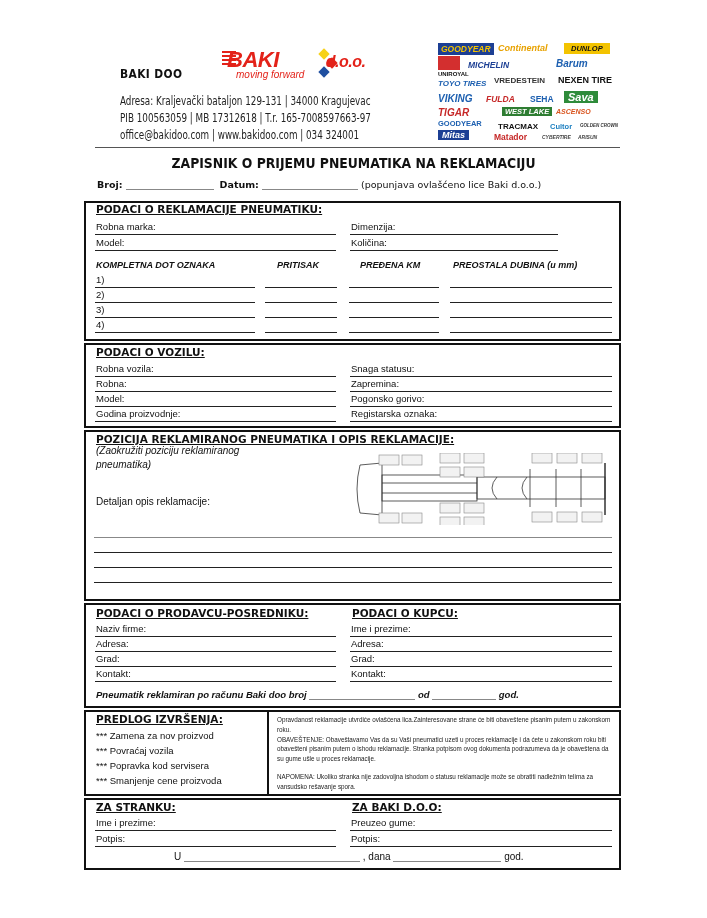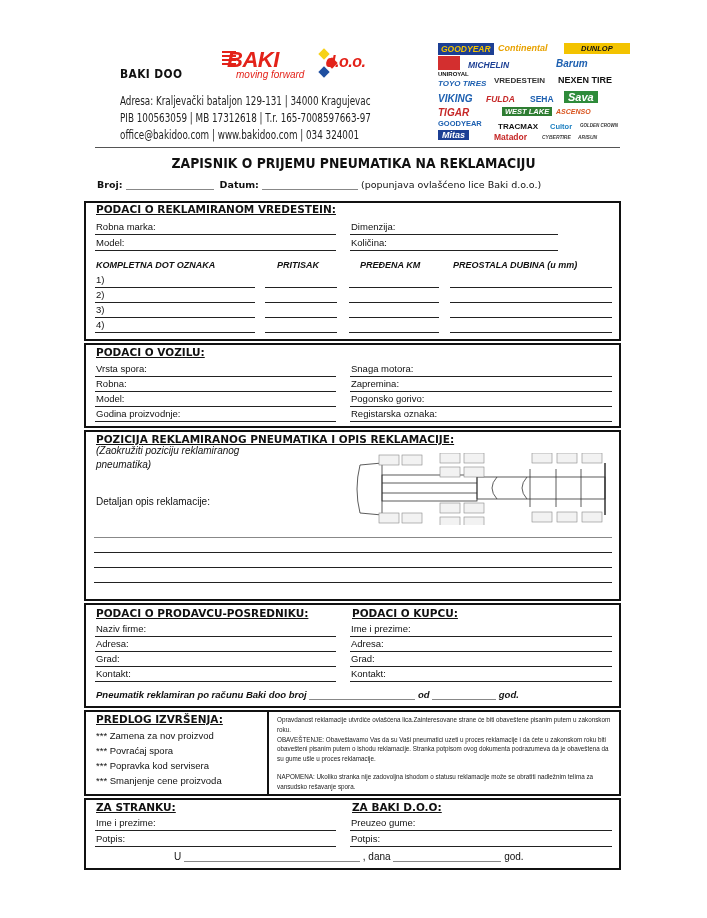--- a/index.html
+++ b/index.html
@@ -47,21 +47,21 @@
   <div class="dia" style="left:98px;top:21px;background:#1f4fa0"></div>
 </div>
 
 <div class="abs addr" style="top:94px">Adresa: Kraljevački bataljon 129-131   |   34000 Kragujevac</div>
 <div class="abs addr" style="top:111px">PIB 100563059   |   MB 17312618   |   T.r. 165-7008597663-97</div>
 <div class="abs addr" style="top:128px">office@bakidoo.com   |  www.bakidoo.com   |   034 324001</div>
 
 <div class="abs brands">
   <div class="brand" style="left:0;top:0;background:#1c3f94;color:#f3c300;padding:1px 3px">GOODYEAR</div>
   <div class="brand" style="left:60px;top:0;color:#e8a200;font-size:9px">Continental</div>
-  <div class="brand" style="left:126px;top:0;background:#f3c300;color:#111;padding:1px 17px;font-size:7.5px">DUNLOP</div>
+  <div class="brand" style="left:126px;top:0;background:#f3c300;color:#111;padding:1px 7px;font-size:7.5px">DUNLOP</div>
   <div class="brand" style="left:0;top:13px;width:22px;height:14px;background:#d32f2f"></div>
   <div class="brand" style="left:0;top:28px;font-size:6px;font-style:normal">UNIROYAL</div>
   <div class="brand" style="left:30px;top:17px;color:#1c3f94">MICHELIN</div>
   <div class="brand" style="left:118px;top:15px;color:#1c5fb0;font-size:10px">Barum</div>
   <div class="brand" style="left:0;top:36px;color:#1c5fb0;font-size:8px">TOYO TIRES</div>
   <div class="brand" style="left:56px;top:33px;color:#333;font-style:normal;font-size:8px">VREDESTEIN</div>
   <div class="brand" style="left:120px;top:32px;color:#111;font-style:normal;font-size:9px">NEXEN TIRE</div>
   <div class="brand" style="left:0;top:50px;color:#1c5fb0;font-size:10px">VIKING</div>
   <div class="brand" style="left:48px;top:51px;color:#c62828">FULDA</div>
   <div class="brand" style="left:92px;top:51px;color:#1c5fb0;font-style:normal">SEHA</div>
@@ -84,21 +84,21 @@
 <div class="abs doc-title">ZAPISNIK O PRIJEMU PNEUMATIKA NA REKLAMACIJU</div>
 <div class="abs meta-row">
   <b>Broj:</b>
   <span class="blank" style="width:88px"></span>&nbsp;
   <b>Datum:</b>
   <span class="blank" style="width:96px"></span>
   <span>(popunjava ovlašćeno lice Baki d.o.o.)</span>
 </div>
 
 <div class="box" style="top:201px;height:140px"></div>
-<div class="sec-title" style="left:96px;top:203px">PODACI O REKLAMIRANOM VREDESTEIN:</div>
+<div class="sec-title" style="left:96px;top:203px">PODACI O REKLAMACIJE PNEUMATIKU:</div>
 <div class="fld" style="left:95px;top:220px;width:241px">Robna marka:</div>
 <div class="fld" style="left:95px;top:236px;width:241px">Model:</div>
 <div class="fld" style="left:350px;top:220px;width:208px">Dimenzija:</div>
 <div class="fld" style="left:350px;top:236px;width:208px">Količina:</div>
 
 <div class="colh" style="left:96px;top:260px">KOMPLETNA DOT OZNAKA</div>
 <div class="colh" style="left:277px;top:260px">PRITISAK</div>
 <div class="colh" style="left:360px;top:260px">PREĐENA KM</div>
 <div class="colh" style="left:453px;top:260px">PREOSTALA DUBINA (u mm)</div>
 
@@ -117,25 +117,25 @@
     <div class="fld" style="left: 450px; top: 303px; width: 162px; border-bottom-width: 1.5px;"></div>
     <div class="fld" style="left: 95px; top: 318px; width: 160px; border-bottom-width: 1.5px;">4)</div>
     <div class="fld" style="left: 265px; top: 318px; width: 72px; border-bottom-width: 1.5px;"></div>
     <div class="fld" style="left: 349px; top: 318px; width: 90px; border-bottom-width: 1.5px;"></div>
     <div class="fld" style="left: 450px; top: 318px; width: 162px; border-bottom-width: 1.5px;"></div>
   </div>
 
 <div class="box" style="top:343px;height:85px"></div>
 <div class="sec-title" style="left:96px;top:346px">PODACI O VOZILU:</div>
 <div id="vehicle-fields">
-    <div class="fld" style="left: 95px; top: 362px; width: 241px; border-bottom-width: 1.5px;">Vrsta spora:</div>
+    <div class="fld" style="left: 95px; top: 362px; width: 241px; border-bottom-width: 1.5px;">Robna vozila:</div>
     <div class="fld" style="left: 95px; top: 377px; width: 241px; border-bottom-width: 1.5px;">Robna:</div>
     <div class="fld" style="left: 95px; top: 392px; width: 241px; border-bottom-width: 1.5px;">Model:</div>
     <div class="fld" style="left: 95px; top: 407px; width: 241px; border-bottom-width: 1.5px;">Godina proizvodnje:</div>
-    <div class="fld" style="left: 350px; top: 362px; width: 262px; border-bottom-width: 1.5px;">Snaga motora:</div>
+    <div class="fld" style="left: 350px; top: 362px; width: 262px; border-bottom-width: 1.5px;">Snaga statusu:</div>
     <div class="fld" style="left: 350px; top: 377px; width: 262px; border-bottom-width: 1.5px;">Zapremina:</div>
     <div class="fld" style="left: 350px; top: 392px; width: 262px; border-bottom-width: 1.5px;">Pogonsko gorivo:</div>
     <div class="fld" style="left: 350px; top: 407px; width: 262px; border-bottom-width: 1.5px;">Registarska oznaka:</div>
   </div>
 
 <div class="box" style="top:430px;height:171px"></div>
 <div class="sec-title" style="left:96px;top:433px">POZICIJA REKLAMIRANOG PNEUMATIKA I OPIS REKLAMACIJE:</div>
 <div class="abs" style="left:96px;top:444px;font-size:10px;font-style:italic;line-height:14px">
   <div>(Zaokružiti poziciju reklamiranog</div>
   <div>pneumatika)</div>
@@ -199,21 +199,21 @@
   <span>Pneumatik reklamiran po računu Baki doo broj</span>
   <span class="blank" style="width:106px"></span>
   <span>od</span>
   <span class="blank" style="width:64px"></span>
   <span>god.</span>
 </div>
 
 <div class="box" style="top:710px;width:185px;height:86px"></div>
 <div class="sec-title" style="left:96px;top:713px">PREDLOG IZVRŠENJA:</div>
 <div class="opt" style="top:730px">*** Zamena za nov proizvod</div>
-<div class="opt" style="top:745px">*** Povraćaj spora</div>
+<div class="opt" style="top:745px">*** Povraćaj vozila</div>
 <div class="opt" style="top:760px">*** Popravka kod servisera</div>
 <div class="opt" style="top:775px">*** Smanjenje cene proizvoda</div>
 
 <div class="note-box">
   <div>Opravdanost reklamacije utvrdiće ovlašćena lica.Zainteresovane strane će biti obaveštene pisanim putem u zakonskom roku.</div>
   <div>OBAVEŠTENJE: Obaveštavamo Vas da su Vaši pneumatici uzeti u proces reklamacije i da ćete u zakonskom roku biti obavešteni pisanim putem o ishodu reklamacije. Stranka potpisom ovog dokumenta podrazumeva da je obaveštena da su gume ušle u proces reklamacije.</div>
   <div style="height:8px"></div>
   <div>NAPOMENA:  Ukoliko stranka nije zadovoljna ishodom o statusu reklamacije može se obratiti nadležnim telima za vansudsko rešavanje spora.</div>
 </div>
 

